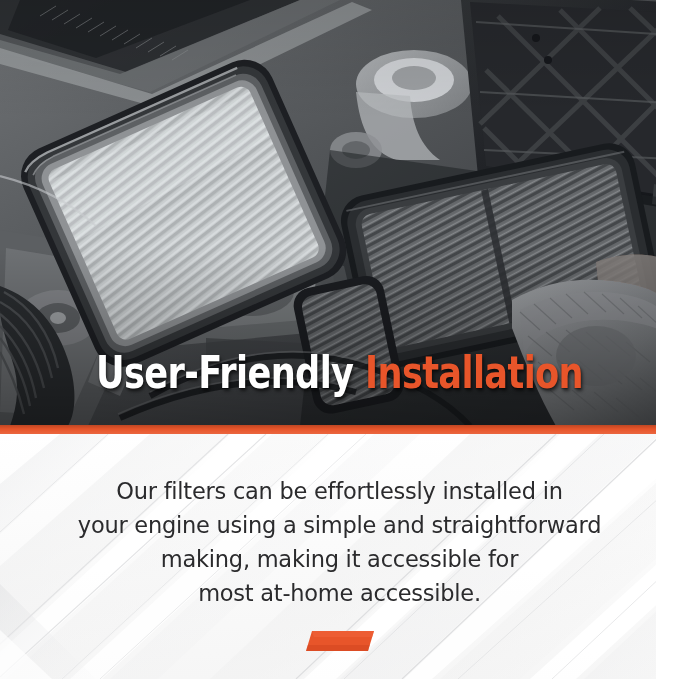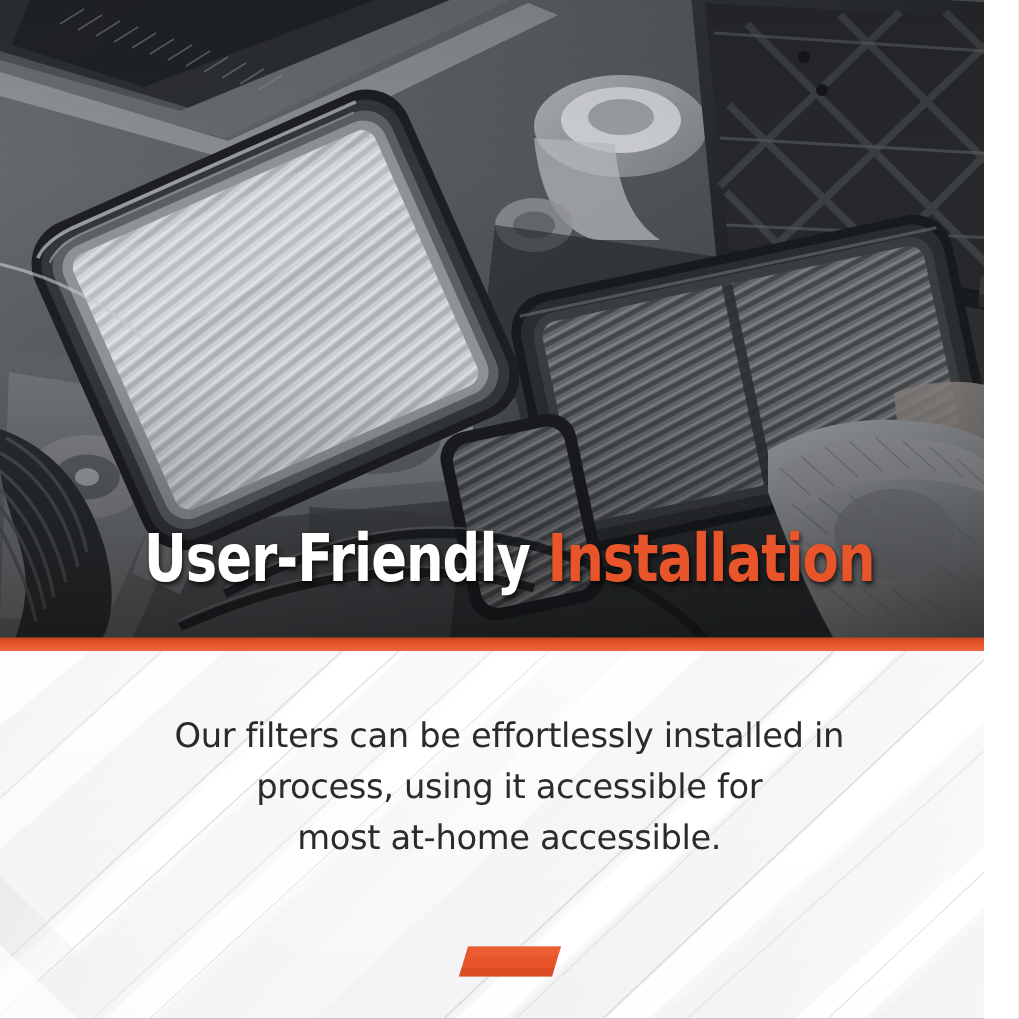--- a/index.html
+++ b/index.html
@@ -12,21 +12,21 @@
     height: 679px;
     overflow: hidden;
     font-family: "Liberation Sans", sans-serif;
   }
 
   #banner {
     position: relative;
     width: 656px;
     height: 679px;
     overflow: hidden;
-    background: #4c1d95;
+    background: #0f172a;
   }
 
   
   #photo {
     position: absolute;
     left: 0; top: 0;
     width: 679px;
     height: 426px;
     overflow: hidden;
     background: #54585c;
@@ -430,21 +430,22 @@
         <path d="M366,0 L100,245" stroke="#dadbdd" stroke-width="1" opacity="0.55"></path>
         <path d="M108,0 L0,98" stroke="#dcdddf" stroke-width="1" opacity="0.6"></path>
 
         <path d="M0,150 L96,245 L0,245 Z" fill="url(#st2)" opacity="0.45"></path>
         <path d="M0,196 L52,245 L0,245 Z" fill="#ffffff" opacity="0.7"></path>
       </g>
     </svg>
 
     <div id="body-copy">
       <span class="ln">Our filters can be effortlessly installed in</span>
-      <span class="ln">process, using it accessible for</span>
+      <span class="ln">your engine using a simple and straightforward</span>
+      <span class="ln">making, making it accessible for</span>
       <span class="ln">most at-home accessible.</span>
     </div>
 
     <svg id="accent" viewBox="0 0 68 22">
       <polygon points="6,1 68,1 62,21 0,21" fill="#e8552a"></polygon>
       <polygon points="6,1 68,1 66.2,7 7.8,7" fill="#f0653a" opacity="0.55"></polygon>
       <polygon points="1.8,15 63.8,15 62,21 0,21" fill="#cf431d" opacity="0.45"></polygon>
     </svg>
   </div>
 

